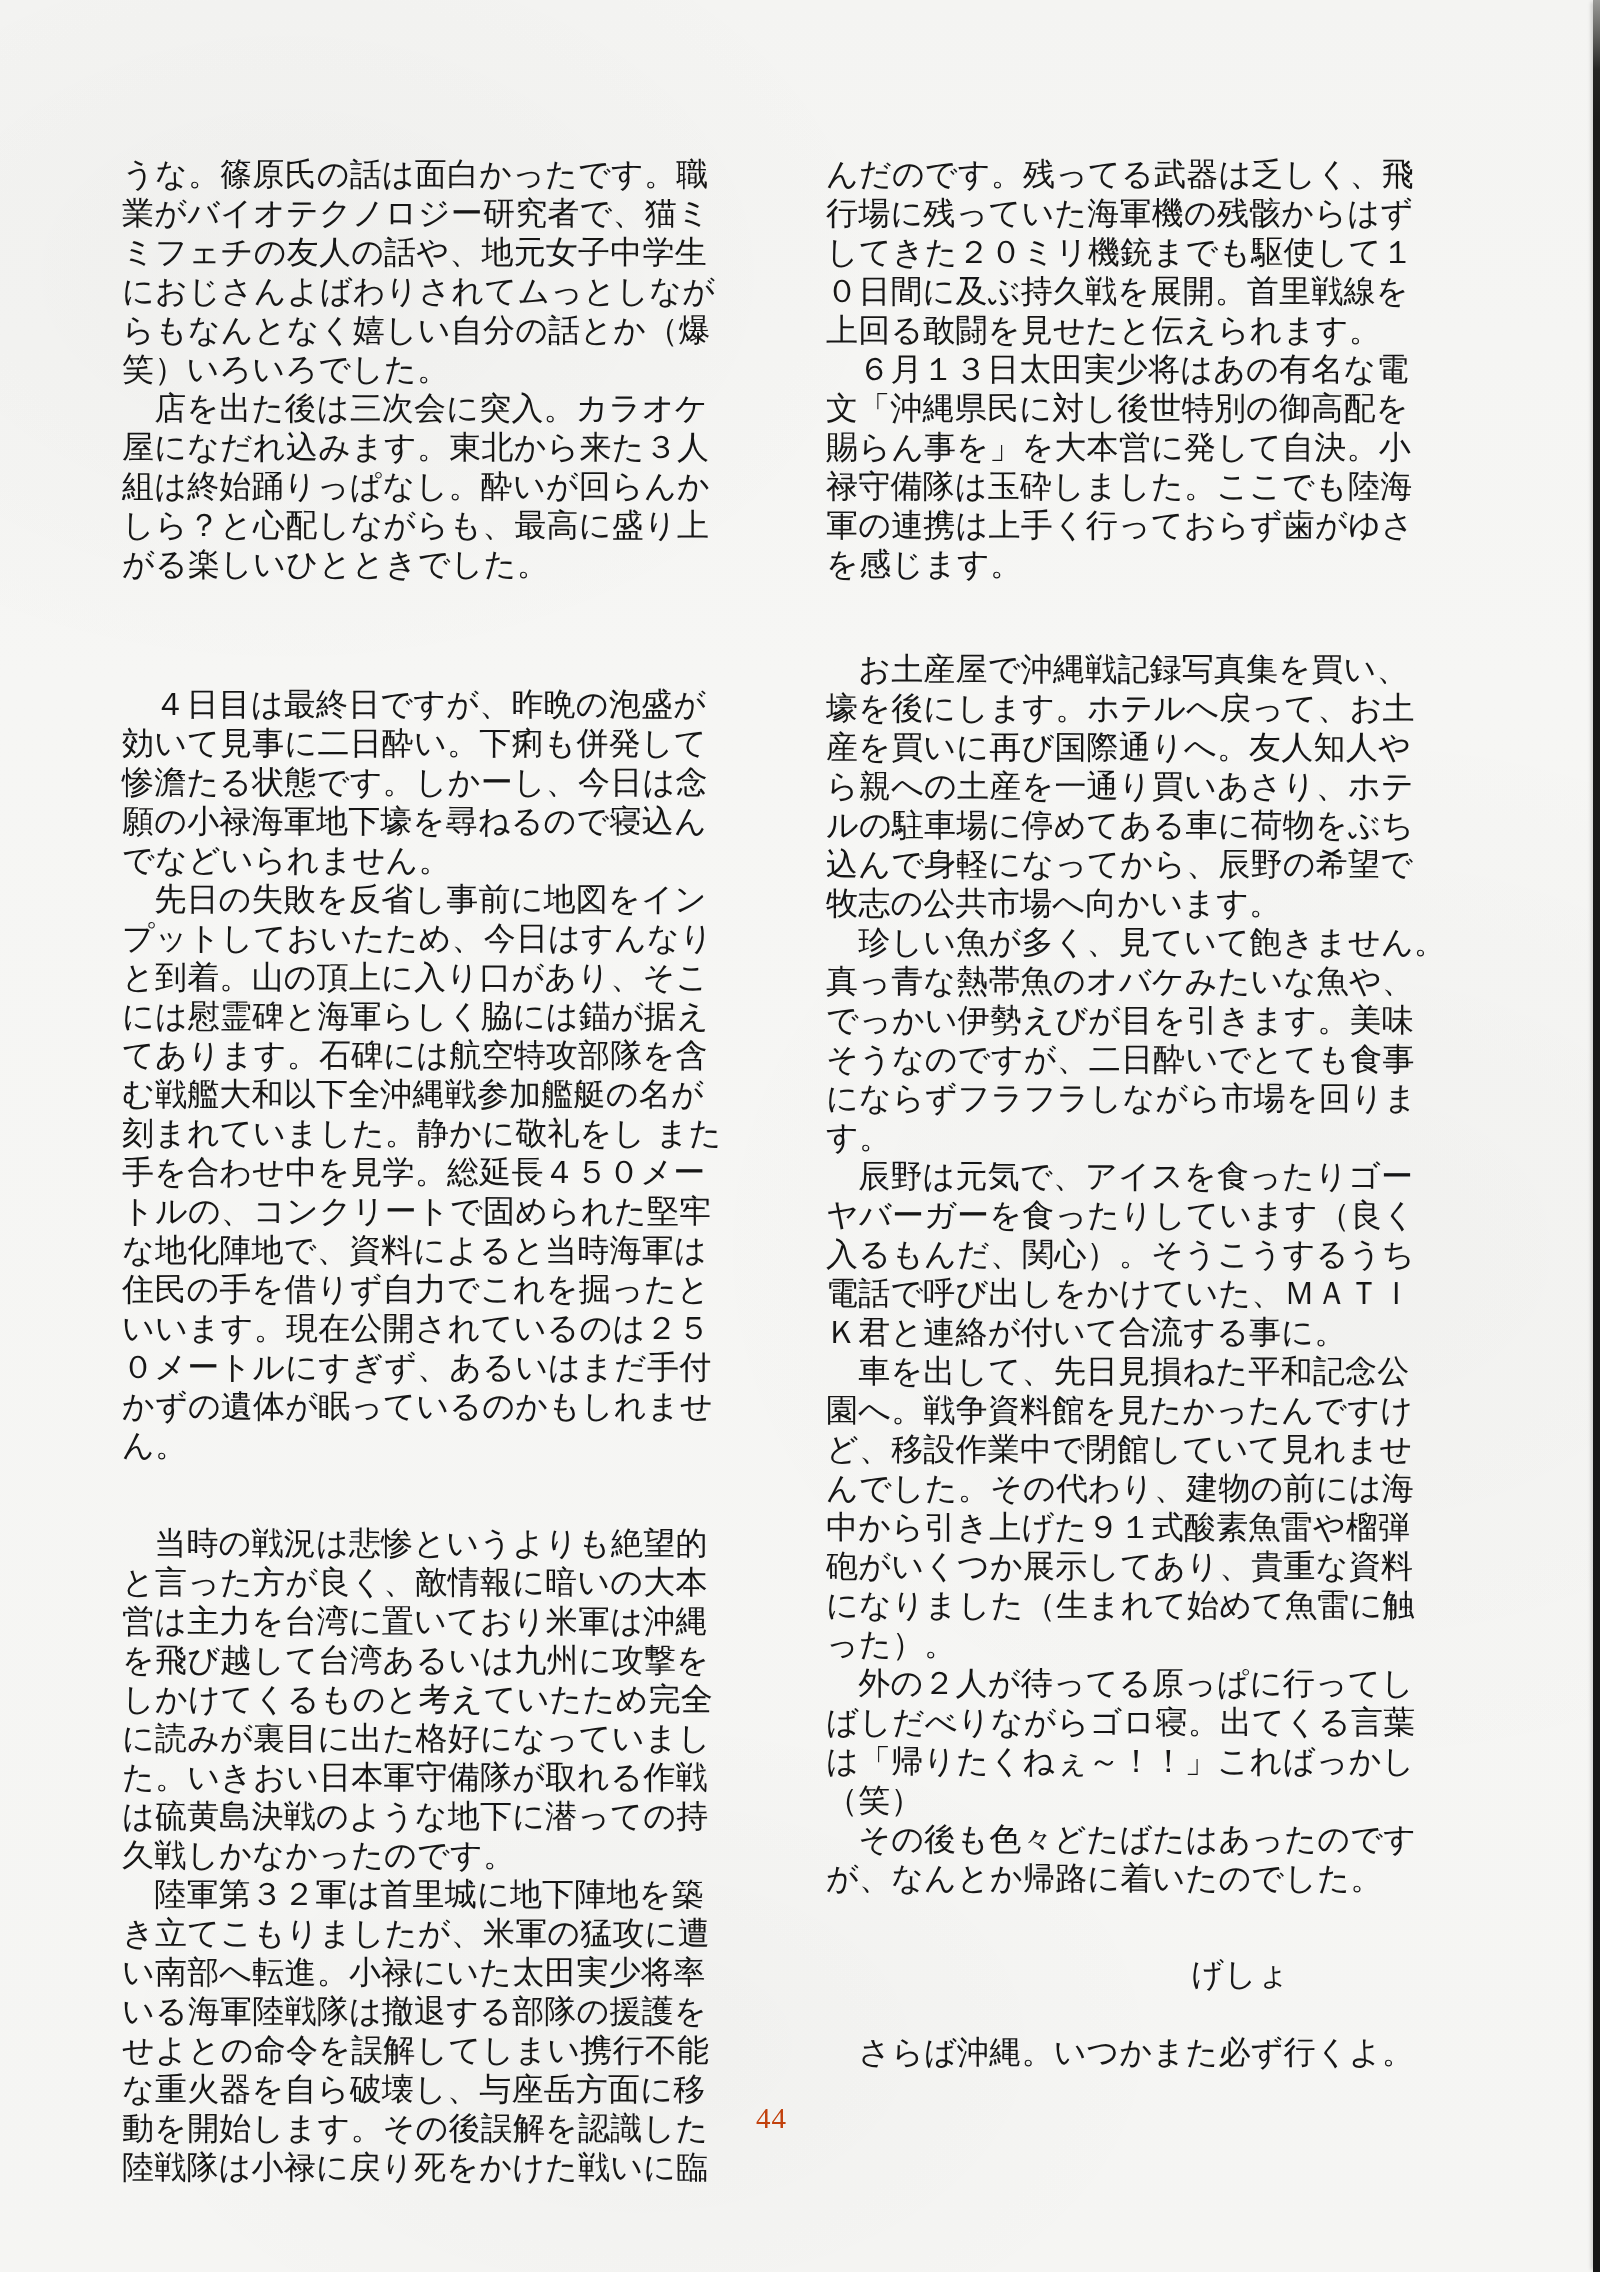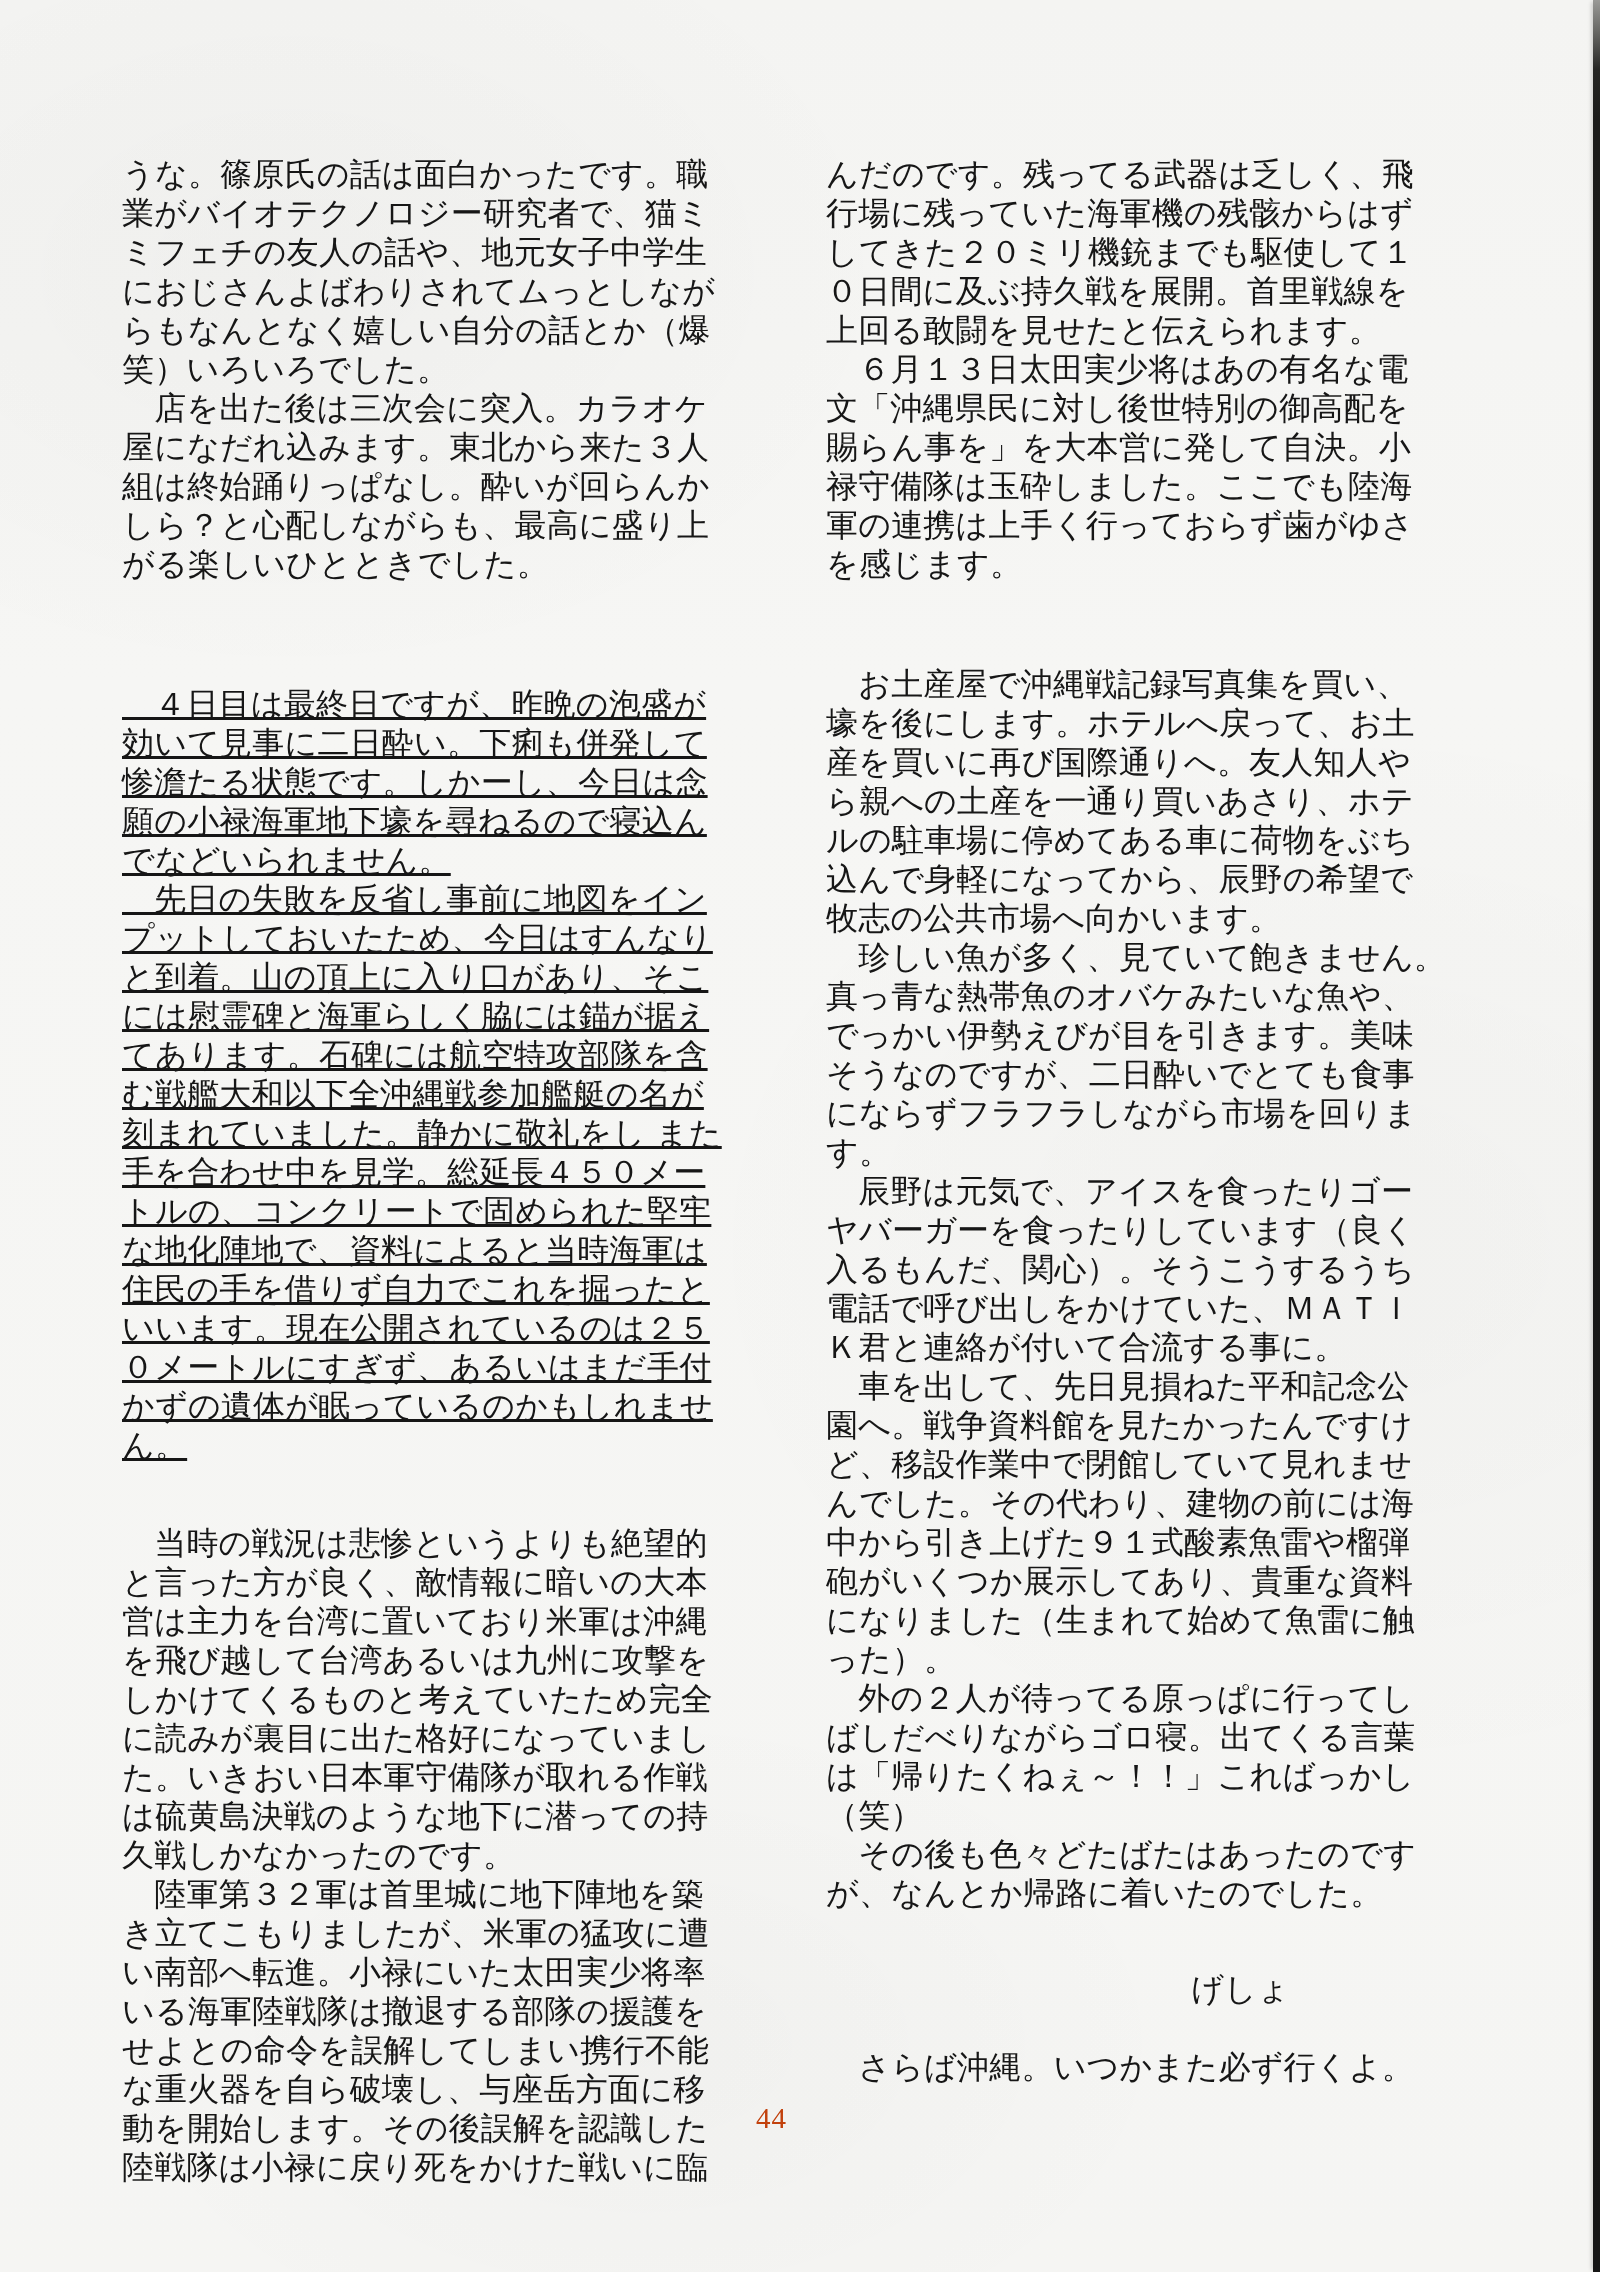--- a/index.html
+++ b/index.html
@@ -32,22 +32,22 @@
     letter-spacing: 0.2px;
     white-space: pre-line;
     word-break: keep-all;
     text-align: left;
   }
   .col-left  { left: 122px; }
   .col-right { left: 826px; }
   .block { margin: 0; }
   
   .col-left  .block-a { margin-bottom: 62px; }
-  .col-left  .block-b { margin-bottom: 20px; text-decoration: underline; }
-  .col-right .block-a { margin-bottom: 42px; }
+  .col-left  .block-b { margin-bottom: 20px; }
+  .col-right .block-a { margin-bottom: 27px; }
   .col-right .block-b { margin-bottom: 18px;  }
   .col-right .closing { margin-bottom: 32px; }
   .col-right .signature {
     width: 576px;
     box-sizing: border-box;
     padding-right: 112px;
     text-align: right;
     white-space: normal;
   }
   .page-number {

